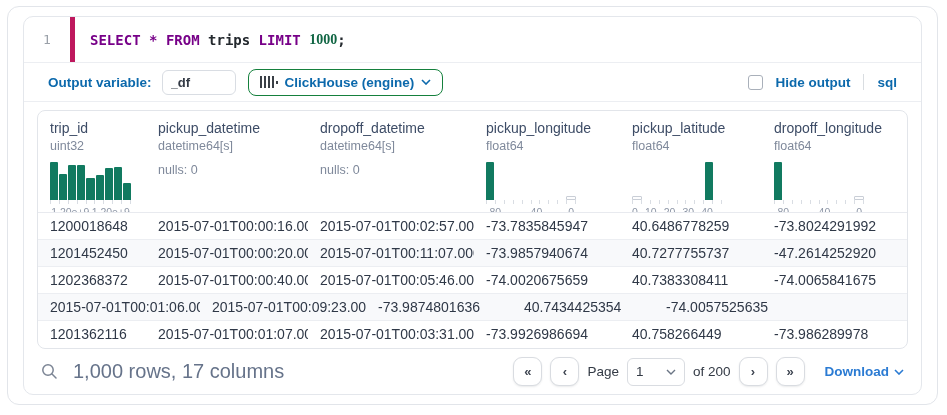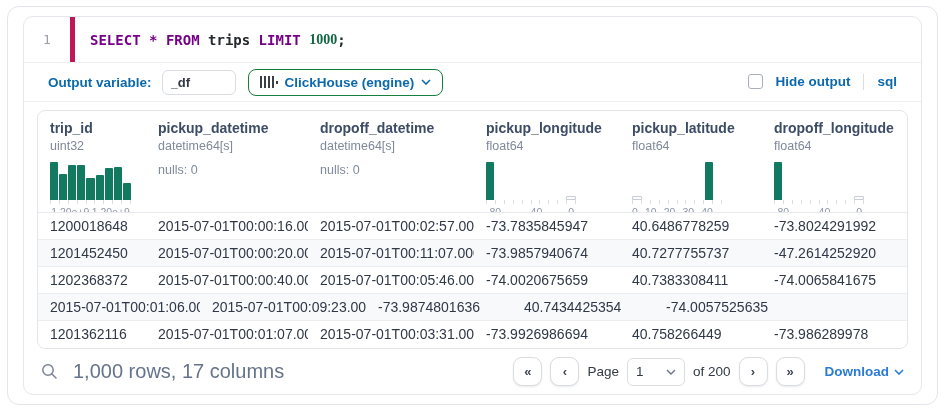--- a/index.html
+++ b/index.html
@@ -30,31 +30,31 @@
     padding:0 8px; font-size:13px; font-weight:600; color:#333a45; font-family:"Liberation Sans", sans-serif; outline:none;
   }
   .engine-pill {
     display:inline-flex; align-items:center; gap:7px; height:27px; margin-left:12px; padding:0 11px;
     border:1px solid #15803d; border-radius:8px; background:#fff; cursor:pointer;
   }
   .engine-label { font-size:13.5px; font-weight:700; color:#0c69ac; }
   .ch-icon { display:inline-flex; align-items:center; gap:2px; height:12px; }
   .ch-icon i { display:block; width:2px; height:12px; background:#3a3f46; }
   .ch-icon i.short { height:3px; }
-  .right-opts { margin-left:auto; display:flex; gap:13px; }
+  .right-opts { margin-left:auto; display:flex; align-items:center; gap:13px; }
   .checkbox { width:15px; height:15px; border:1.5px solid #a9b0ba; border-radius:3px; background:#fff; cursor:pointer; }
   .blue-bold { font-size:13.5px; font-weight:700; color:#0c69ac; cursor:pointer; }
   .vdiv { width:1px; height:16px; background:#d9dde1; }
   
   .output-area { flex:1; padding:8px 13px 0 13px; display:flex; flex-direction:column; }
   .table-card { border:1px solid #e2e5ea; border-radius:8px; overflow:hidden; flex:none; }
   .thead { display:flex; border-bottom:1px solid #e8eaef; height:102px; }
   .th { padding:9px 0 0 12px; overflow:hidden; }
   .c0{width:108px} .c1{width:162px} .c2{width:166px} .c3{width:146px} .c4{width:142px} .c5{width:144px}
-  .th-name { font-size:14px; font-weight:700; color:#3d4c66; cursor:pointer; }
+  .th-name { font-size:14px; font-weight:400; color:#3d4c66; cursor:pointer; }
   .th-type { font-size:12.5px; color:#7f899b; margin-top:3px; }
   .th-nulls { font-size:12.5px; color:#7f899b; margin-top:10px; }
   .hist { margin-top:9px; }
   .hist-bars { display:flex; align-items:flex-end; gap:1px; height:38px; }
   .hbar { flex:1; border-radius:1px 1px 0 0; }
   .hbar.tiny { height:4px; background:#fdfdfe; border:1px solid #c9ced6; }
   .hist-ticks { display:flex; height:4px; border-right:1px solid #d9dde3; }
   .hist-ticks span { flex:1; border-left:1px solid #d9dde3; }
   .hist-labels { display:flex; justify-content:space-between; font-size:10.5px; color:#8d96a6; margin-top:2px; }
   .hist-labels.n2 { justify-content:space-around; }

